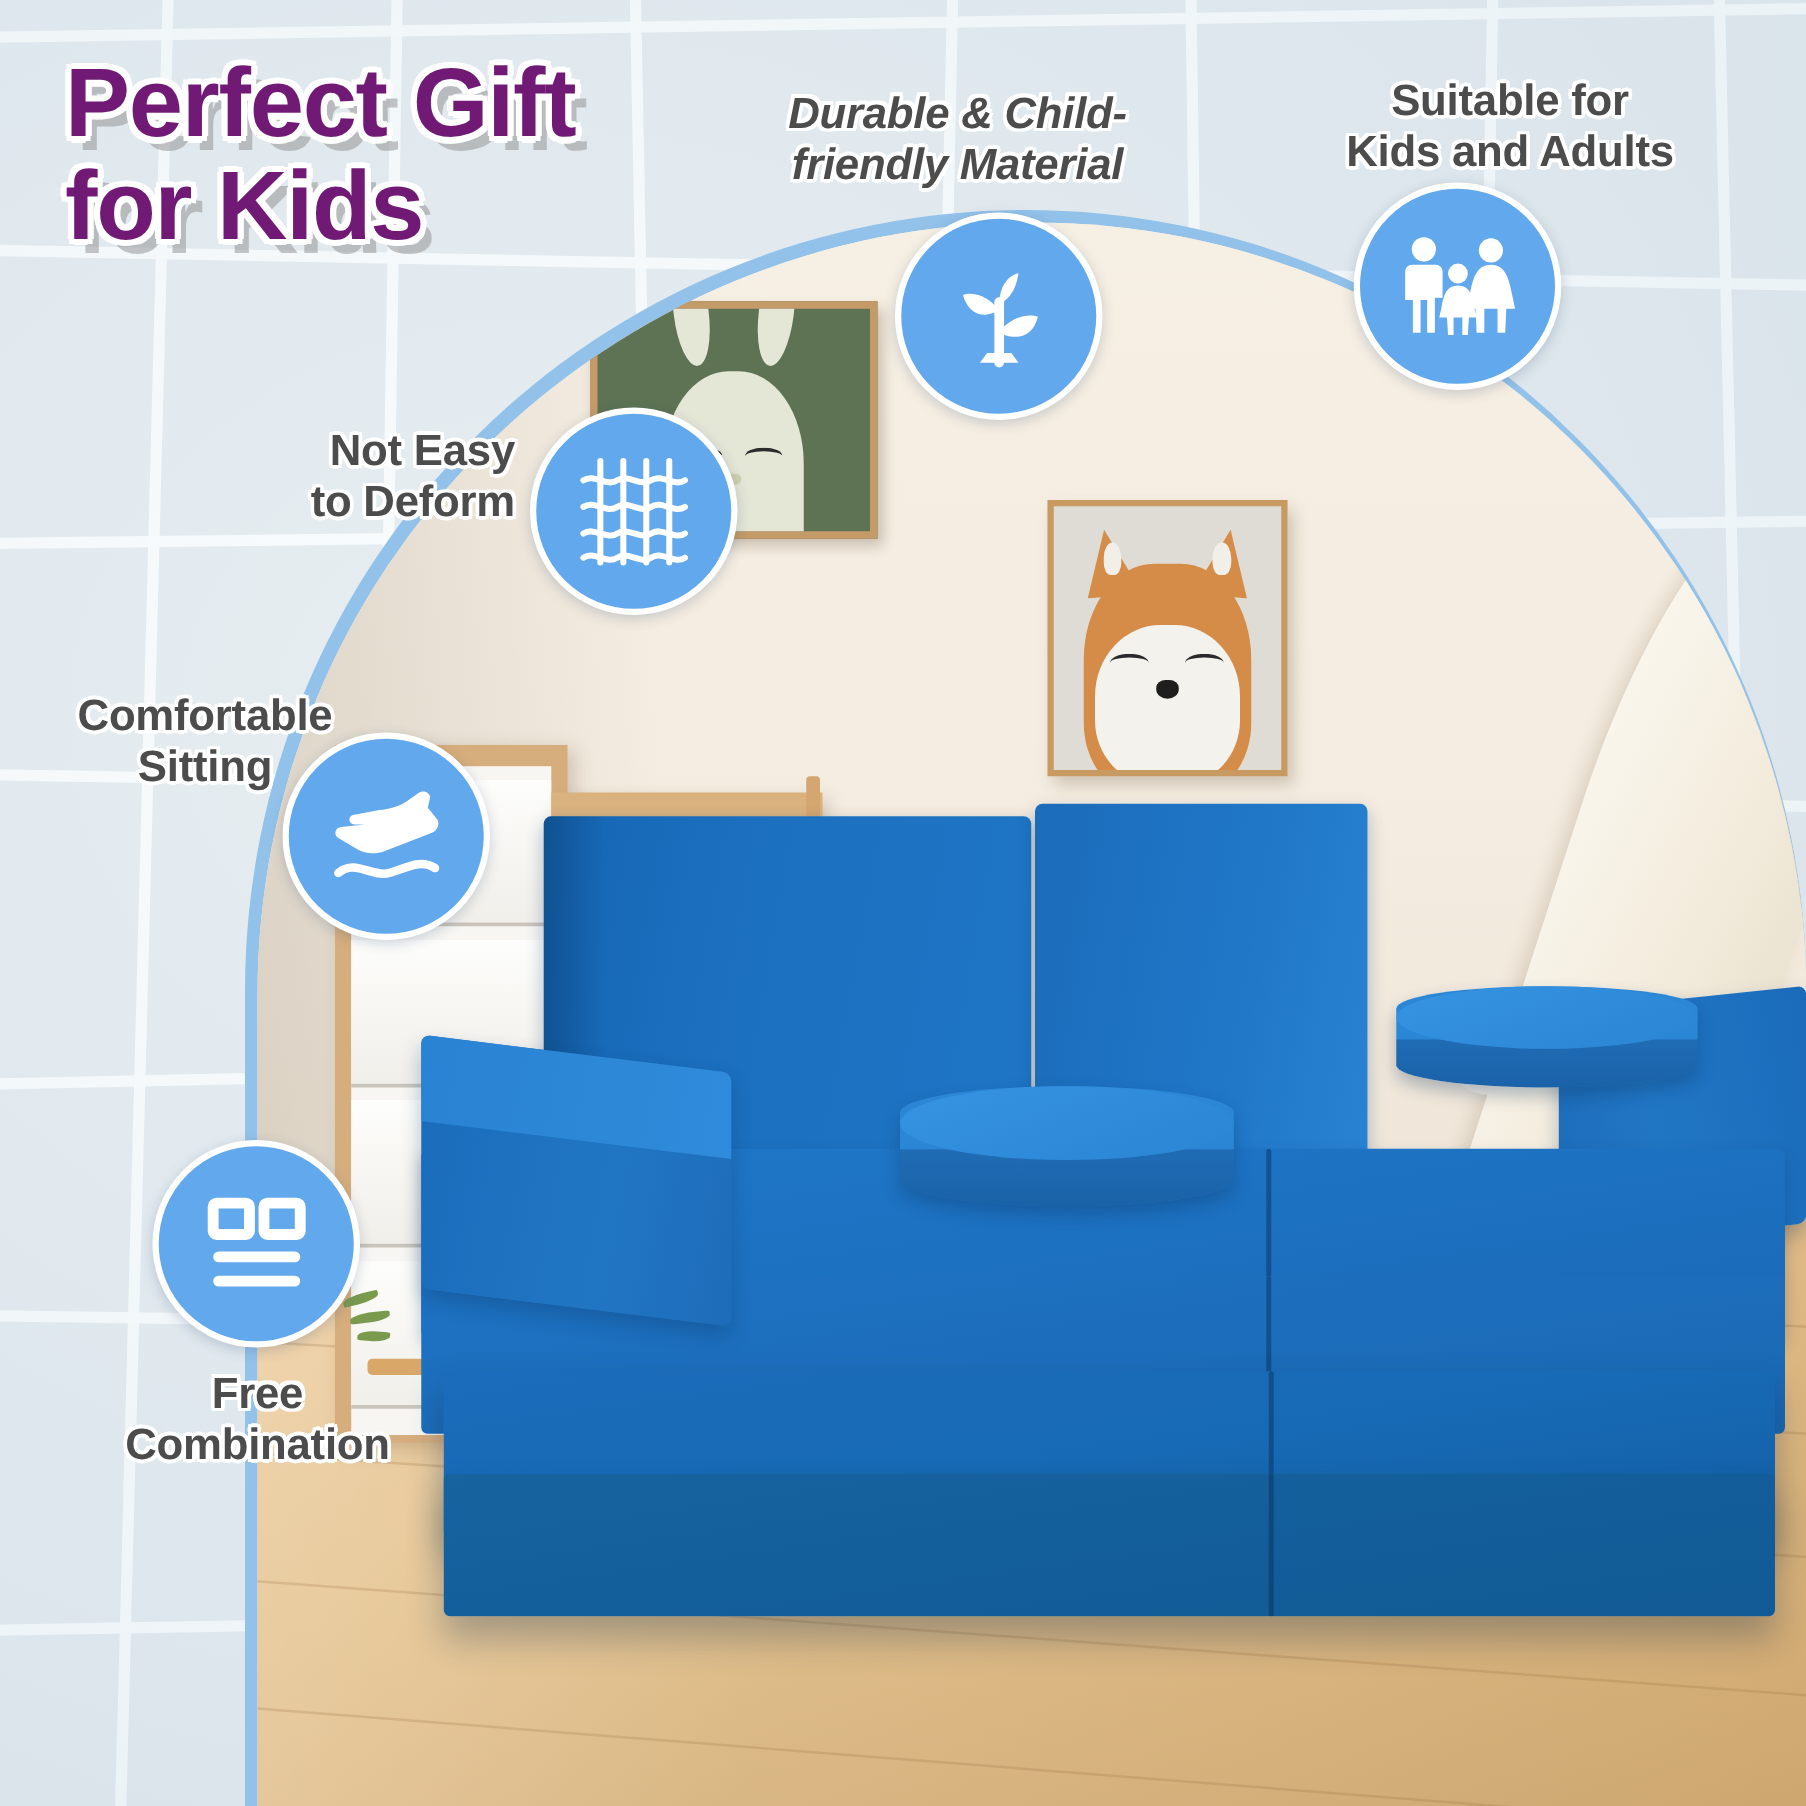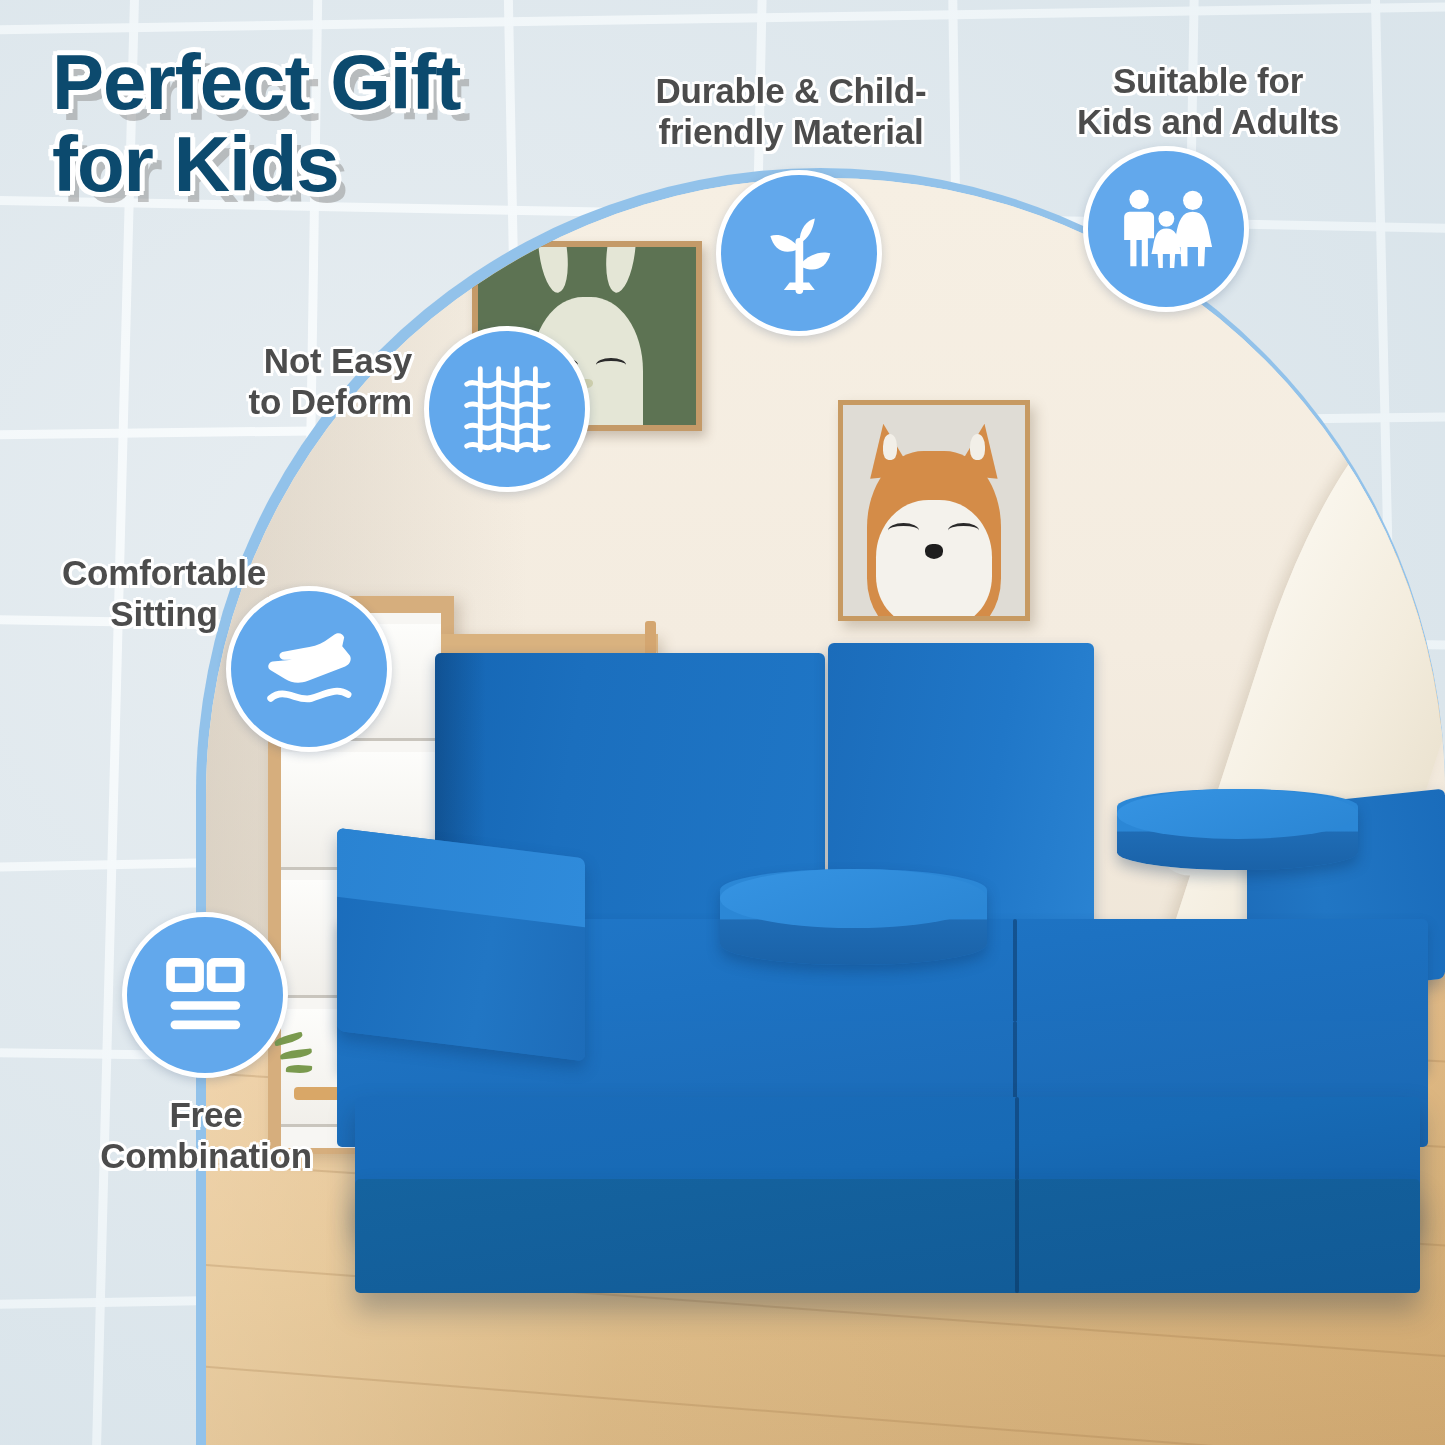--- a/index.html
+++ b/index.html
@@ -326,21 +326,21 @@
   .lbl-right { text-align:right; }
   .lbl-center { text-align:center; }
 
   
   #headline {
     position:absolute;
     left:52px; top:42px;
     font-size:78px;
     font-weight:700;
     line-height:1.05;
-    color:#0c4a6e;
+    color:#701a75;
     letter-spacing:-1px;
     white-space:pre-line;
     text-shadow:
       -4px -4px 0 #fff, 4px -4px 0 #fff, -4px 4px 0 #fff, 4px 4px 0 #fff,
       -5px 0 0 #fff, 5px 0 0 #fff, 0 -5px 0 #fff, 0 5px 0 #fff,
       9px 11px 0 rgba(150,150,150,.55);
   }
 </style>
 </head>
 <body>
@@ -478,21 +478,21 @@
         <div class="seam" style="left:62%; top:0; width:4px; height:100%;"></div>
       </div>
     </div>
 
   </div>
 </div>
 
 <div id="headline">Perfect Gift
 for Kids</div>
 
-<div class="flabel lbl-center" style="left:596px; top:70px; width:390px;">Durable &amp; Child-
+<div class="flabel lbl-center" style="left:571px; top:70px; width:390px;font-style:italic;">Durable &amp; Child-
 friendly Material</div>
 <div class="badge" style="left:716px; top:170px; width:166px; height:166px;">
   <svg viewBox="0 0 100 100" aria-hidden="true">
     <path d="M50 88 L50 38" stroke="#fff" stroke-width="8" fill="none" stroke-linecap="round"></path>
     <path d="M50 40 C50 24 58 16 66 14 C64 26 60 34 50 40 Z" fill="#fff"></path>
     <path d="M48 42 C36 30 26 30 20 32 C24 46 34 52 48 46 Z" fill="#fff"></path>
     <path d="M52 60 C64 48 76 48 82 50 C78 66 66 70 52 64 Z" fill="#fff"></path>
     <path d="M34 88 L66 88 L60 80 L40 80 Z" fill="#fff"></path>
   </svg>
 </div>

